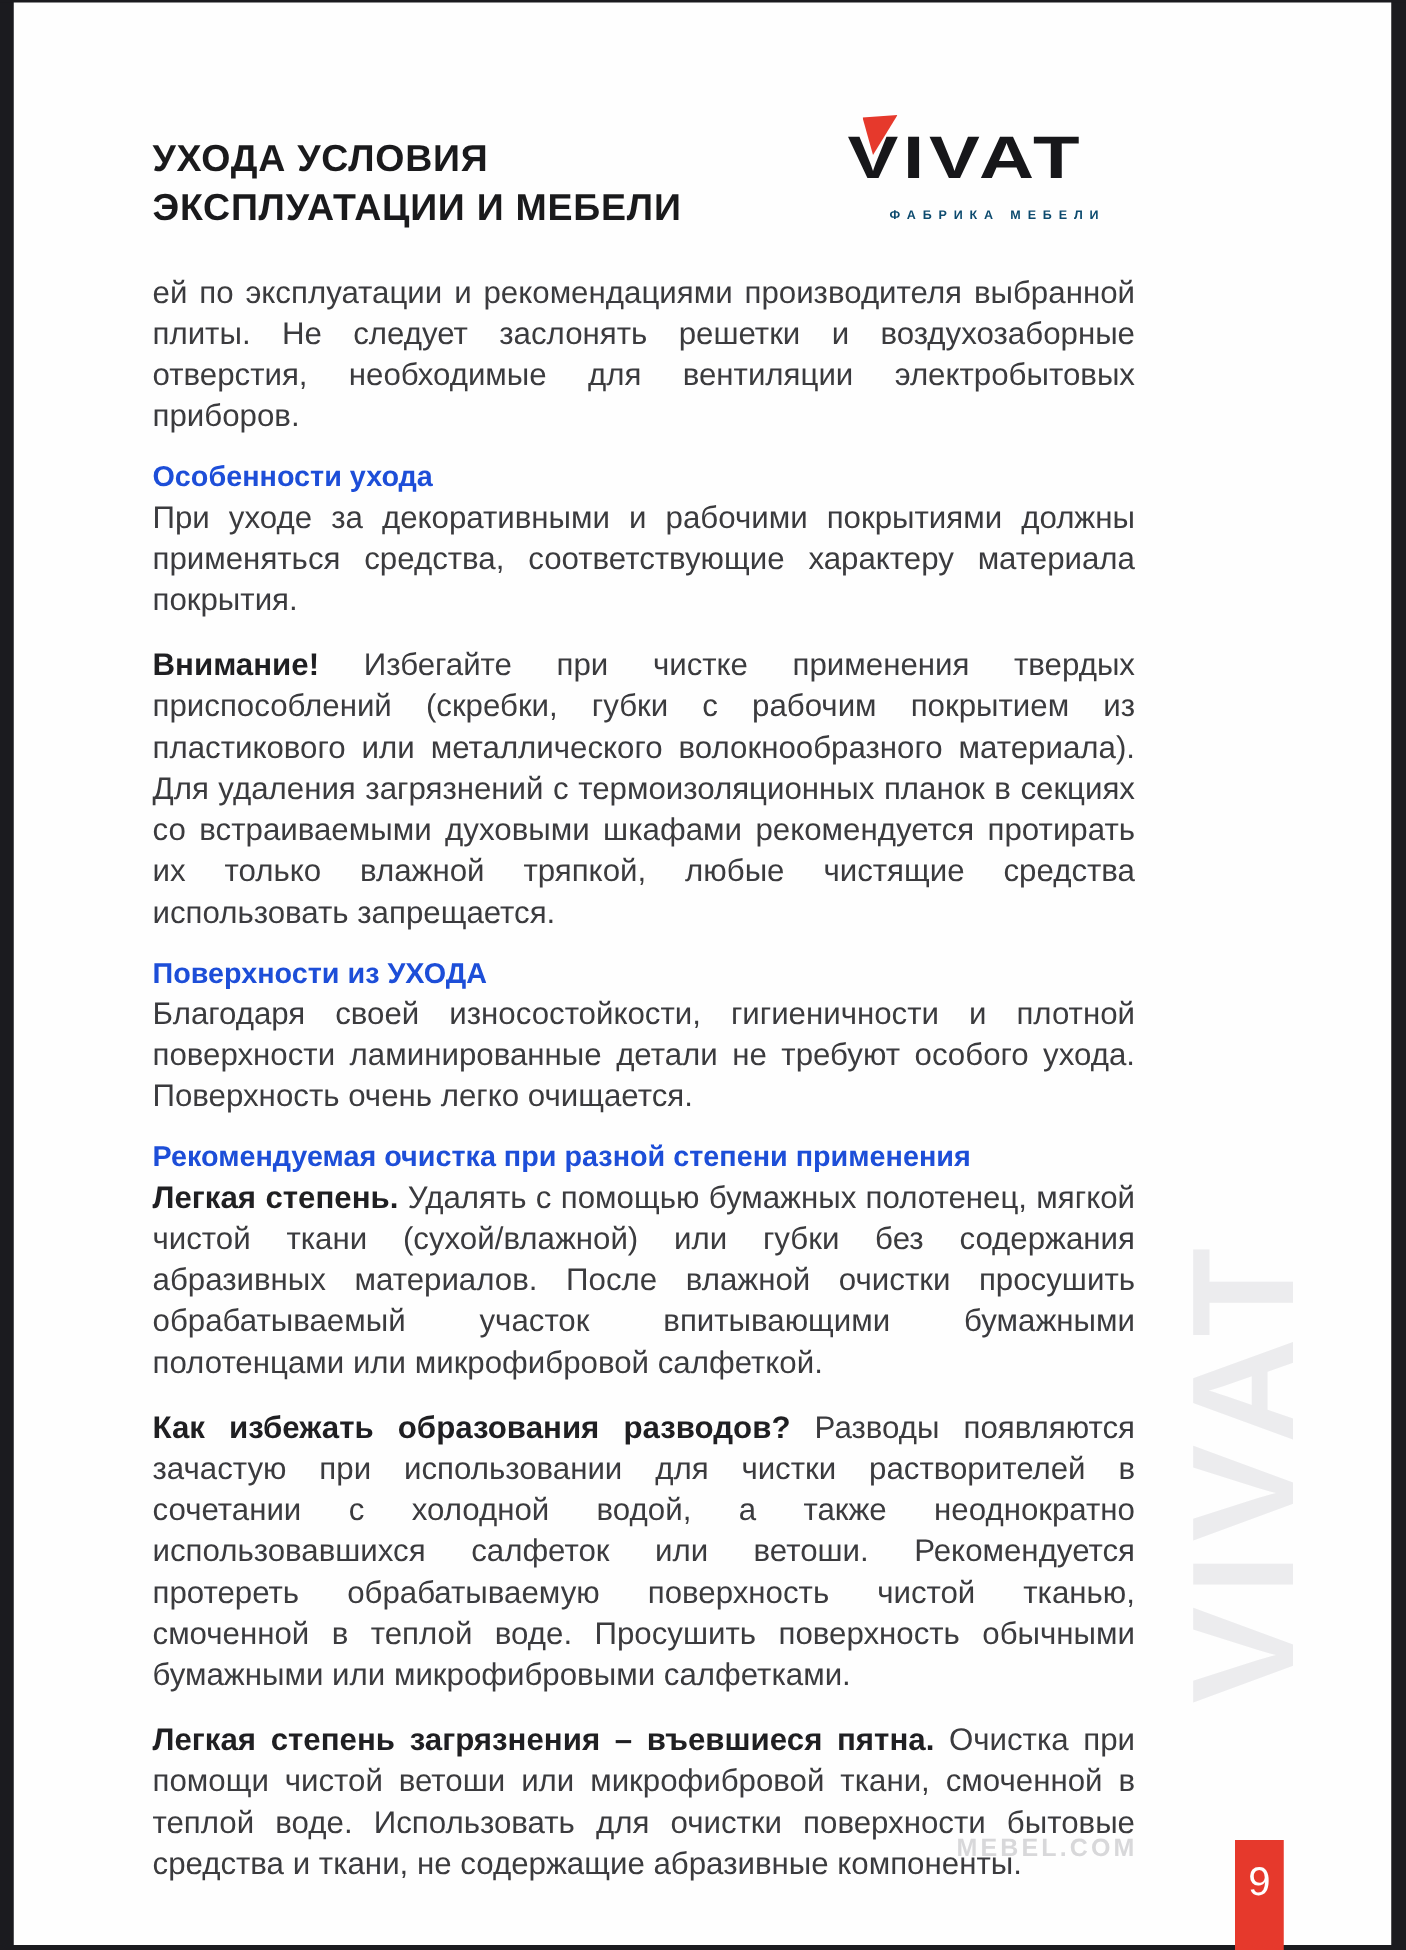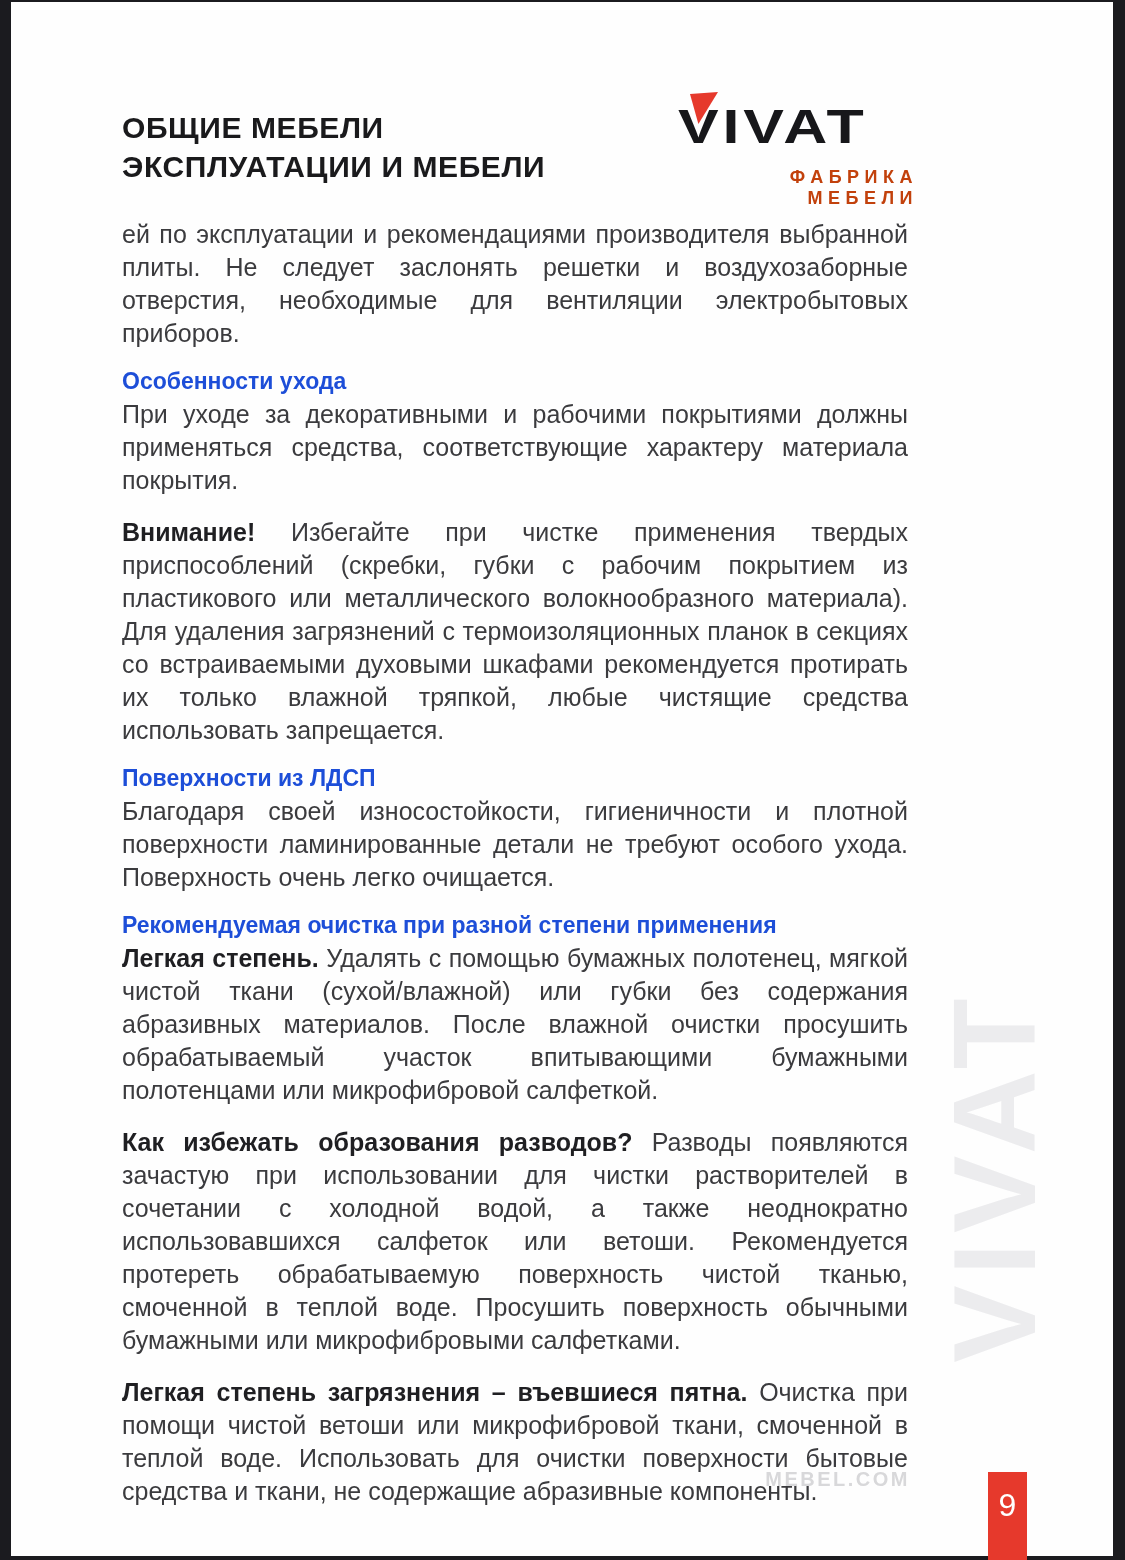--- a/index.html
+++ b/index.html
@@ -26,22 +26,22 @@
   .logo-word {
     display:inline-block; font-size:48px; line-height:58px; font-weight:800;
     letter-spacing:3px; color:#17171a;
     transform:scaleX(1.27); transform-origin:0 50%;
   }
   .logo-tri {
     position:absolute; left:12px; top:-6px; width:28px; height:32px;
     background:#e6392c; clip-path:polygon(0 6%, 100% 0, 30% 100%); z-index:2;
   }
   .logo-tagline {
-    margin-top:11px; text-align:right;
-    font-size:18px; font-weight:700; letter-spacing:5.5px; color:#c2410c;
+    margin-top:11px; text-align:center;
+    font-size:10px; font-weight:700; letter-spacing:5.5px; color:#0c4a6e;
   }
 
   
   .watermark {
     position:absolute; left:700px; top:1113px; width:590px; height:125px;
     transform:rotate(-90deg); transform-origin:center;
     font-size:116px; line-height:125px; font-weight:800; letter-spacing:10px;
     color:#ececee; text-align:center; user-select:none; z-index:0;
   }
 
@@ -77,42 +77,42 @@
 <div class="screen">
 
   <div class="edge edge-left"></div>
   <div class="edge edge-right"></div>
   <div class="edge edge-top"></div>
   <div class="edge edge-bottom"></div>
 
   <div class="watermark">VIVAT</div>
 
   <div class="page-title">
-    <div>ОБЩИЕ МЕБЕЛИ</div>
+    <div>УХОДА УСЛОВИЯ</div>
     <div>ЭКСПЛУАТАЦИИ И МЕБЕЛИ</div>
   </div>
 
   <div class="logo">
     <div class="logo-mark">
       <span class="logo-tri"></span>
       <span class="logo-word">VIVAT</span>
     </div>
     <div class="logo-tagline">ФАБРИКА МЕБЕЛИ</div>
   </div>
 
   <div class="content">
     <p class="first">ей по эксплуатации и рекомендациями производителя выбранной плиты. Не следует заслонять решетки и воздухозаборные отверстия, необходимые для вентиляции электробытовых приборов.</p>
 
     <h2>Особенности ухода</h2>
     <p>При уходе за декоративными и рабочими покрытиями должны применяться средства, соответствующие характеру материала покрытия.</p>
 
     <p><b class="lead">Внимание!</b> <span>Избегайте при чистке применения твердых приспособлений (скребки, губки с рабочим покрытием из пластикового или металлического волокнообразного материала). Для удаления загрязнений с термоизоляционных планок в секциях со встраиваемыми духовыми шкафами рекомендуется протирать их только влажной тряпкой, любые чистящие средства использовать запрещается.</span></p>
 
 
-    <h2>Поверхности из ЛДСП</h2>
+    <h2>Поверхности из УХОДА</h2>
     <p>Благодаря своей износостойкости, гигиеничности и плотной поверхности ламинированные детали не требуют особого ухода. Поверхность очень легко очищается.</p>
 
     <h2>Рекомендуемая очистка при разной степени применения</h2>
     <p><b class="lead">Легкая степень.</b> <span>Удалять с помощью бумажных полотенец, мягкой чистой ткани (сухой/влажной) или губки без содержания абразивных материалов. После влажной очистки просушить обрабатываемый участок впитывающими бумажными полотенцами или микрофибровой салфеткой.</span></p>
 
     <p><b class="lead">Как избежать образования разводов?</b> <span>Разводы появляются зачастую при использовании для чистки растворителей в сочетании с холодной водой, а также неоднократно использовавшихся салфеток или ветоши. Рекомендуется протереть обрабатываемую поверхность чистой тканью, смоченной в теплой воде. Просушить поверхность обычными бумажными или микрофибровыми салфетками.</span></p>
 
     <p><b class="lead">Легкая степень загрязнения – въевшиеся пятна.</b> <span>Очистка при помощи чистой ветоши или микрофибровой ткани, смоченной в теплой воде. Использовать для очистки поверхности бытовые средства и ткани, не содержащие абразивные компоненты.</span></p>
   </div>
 

